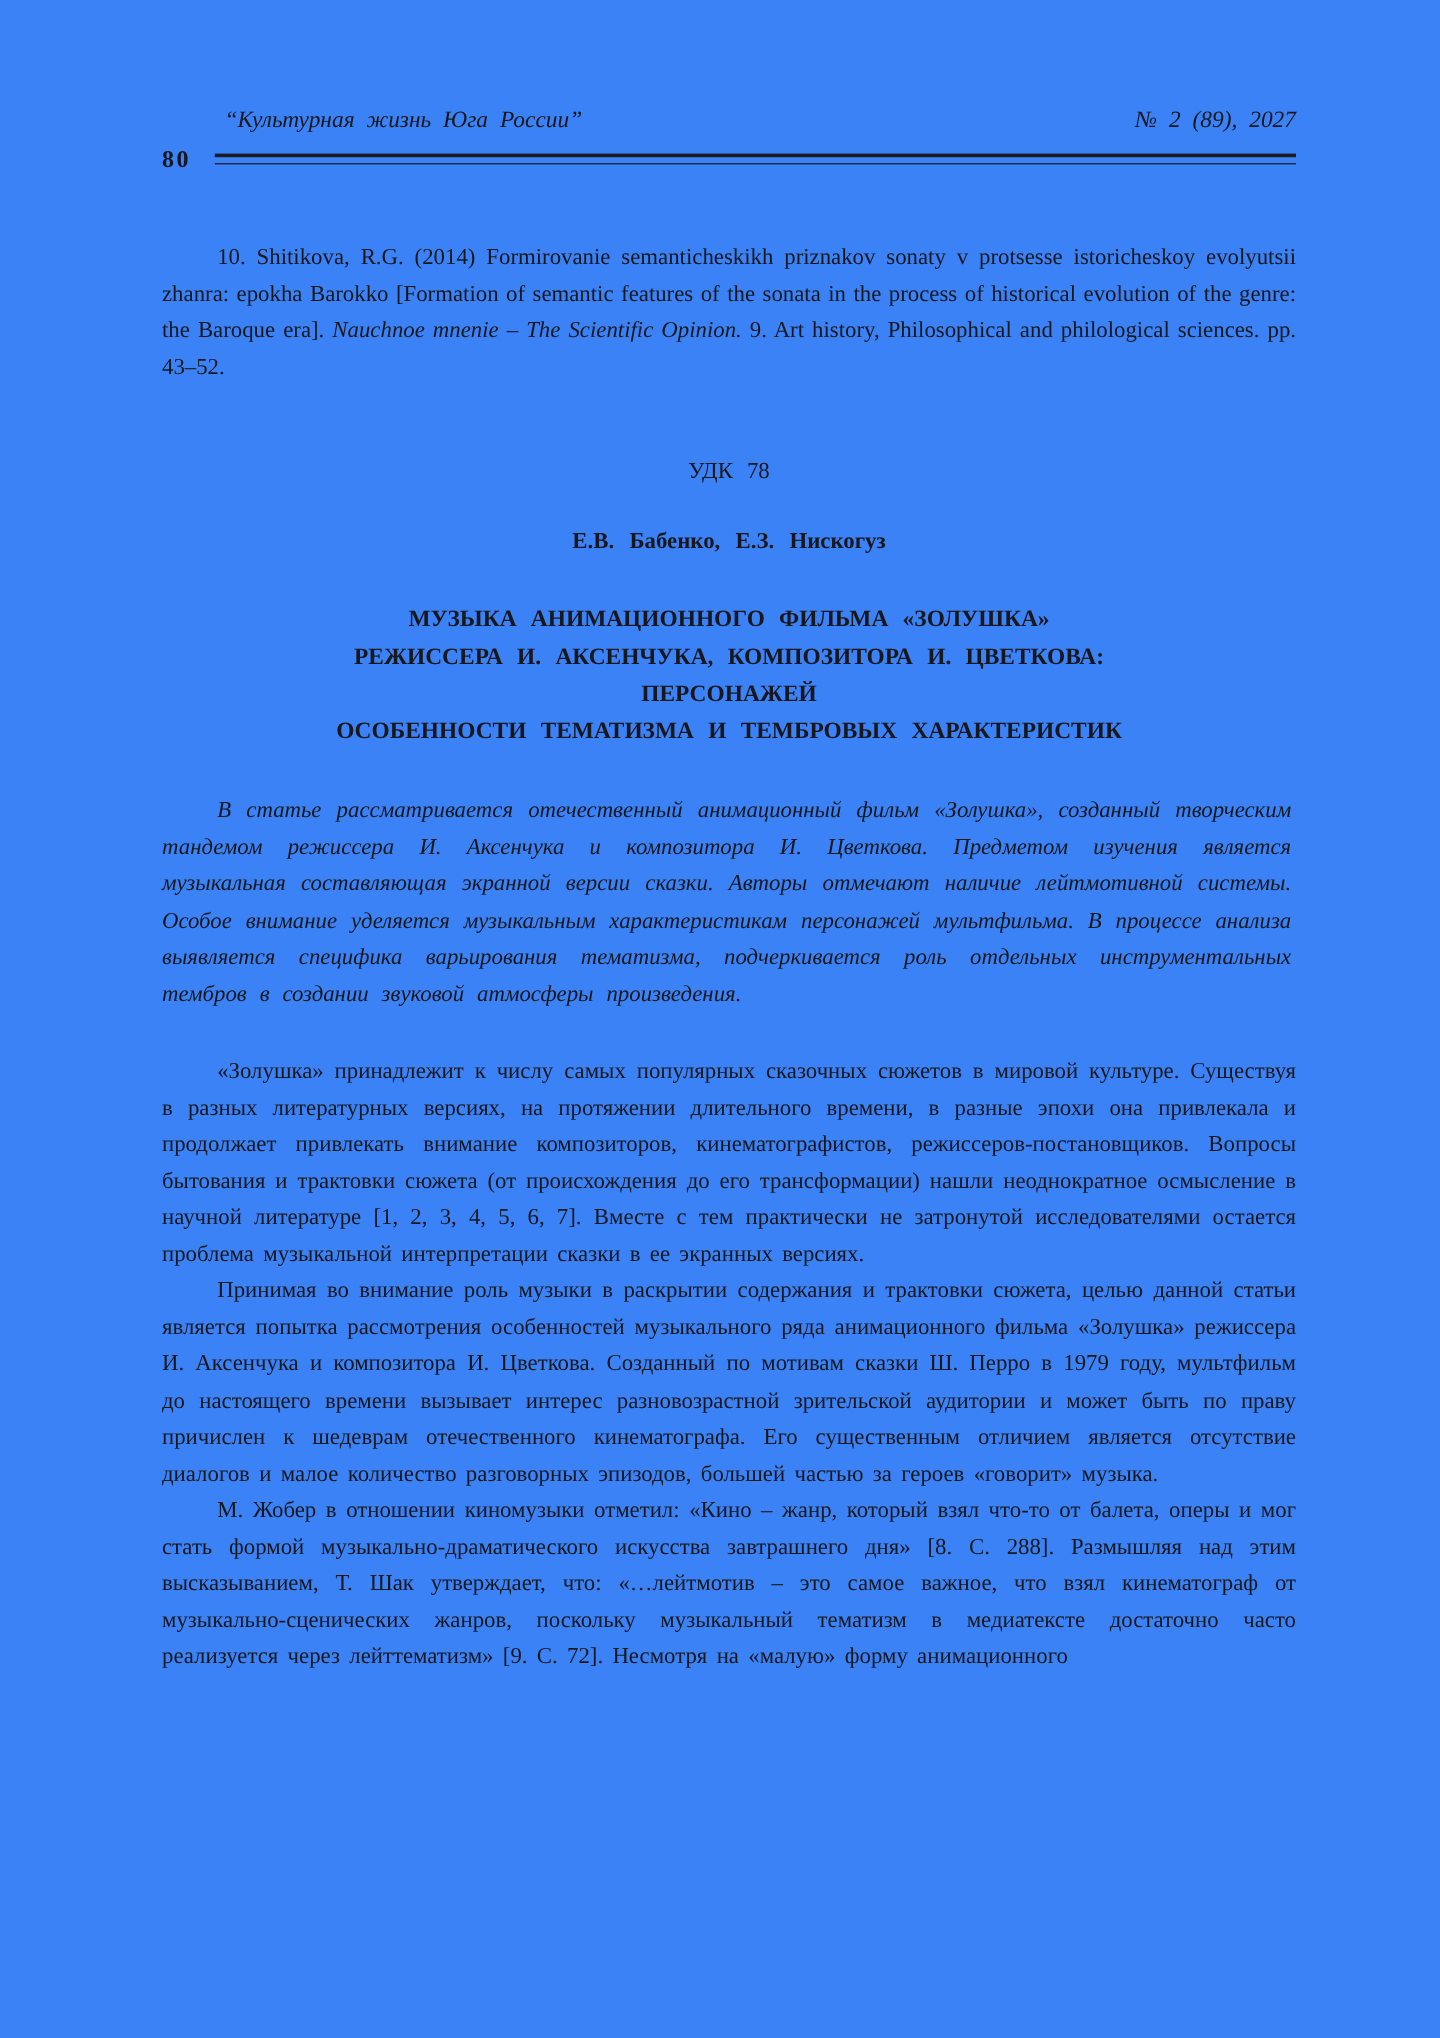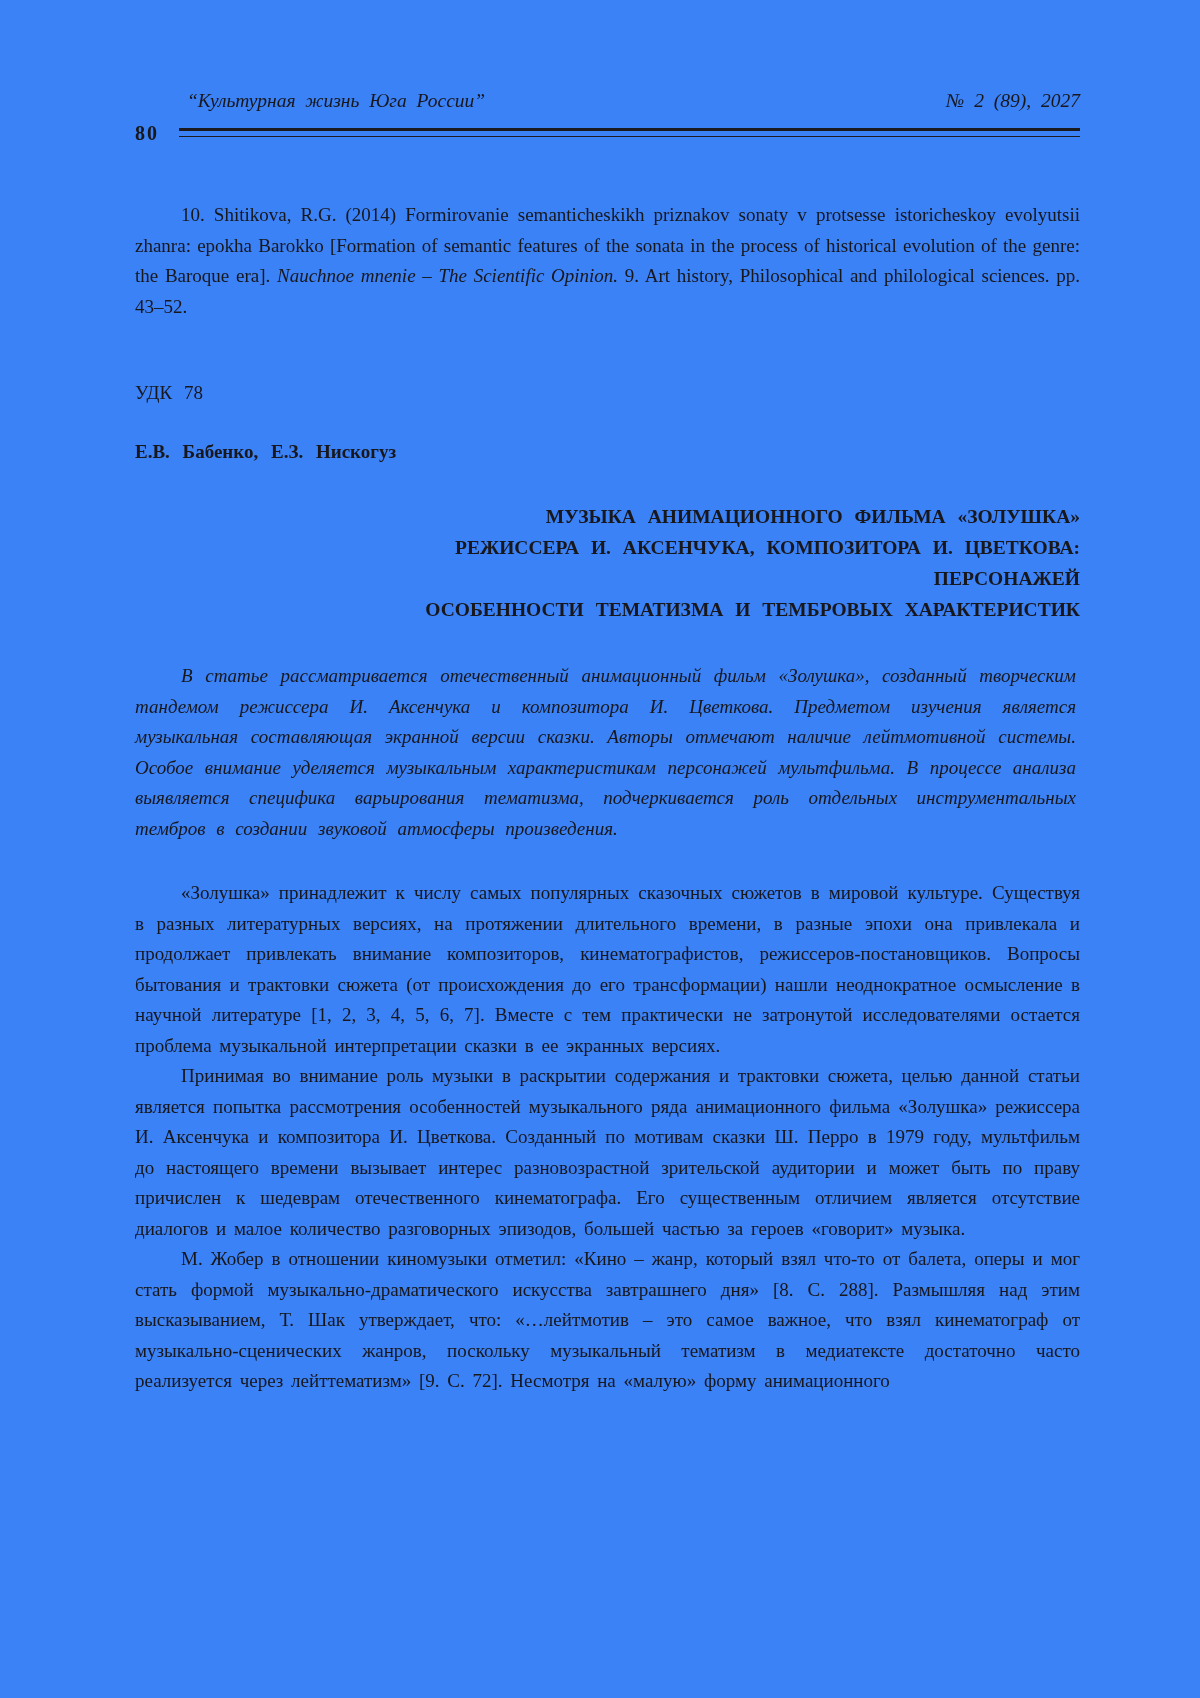--- a/index.html
+++ b/index.html
@@ -54,37 +54,38 @@
   .reference {
     margin: 52px 0 0 0;
     text-align: justify;
     text-indent: 46px;
   }
   .italic { font-style: italic; }
 
   
   .meta { margin-top: 56px; }
   .meta-line { margin: 0; }
-  .udc { word-spacing: 7px; }
+  .udc { word-spacing: 7px; text-align: center; }
 
   
   .authors {
     margin: 28px 0 0 0;
+    text-align: center;
     font-weight: bold;
     word-spacing: 8px;
   }
   .article-title {
     margin: 34px 0 0 0;
     text-align: center;
     font-weight: bold;
     font-size: 19.5px;
     line-height: 31px;
     word-spacing: 7px;
   }
-  .title-line { display: block; text-align: right; }
+  .title-line { display: block; }
 
   
   .abstract {
     margin: 36px 4px 0 0;
     font-style: italic;
     text-align: justify;
     text-indent: 46px;
     word-spacing: 6px;
   }
   .keywords {

